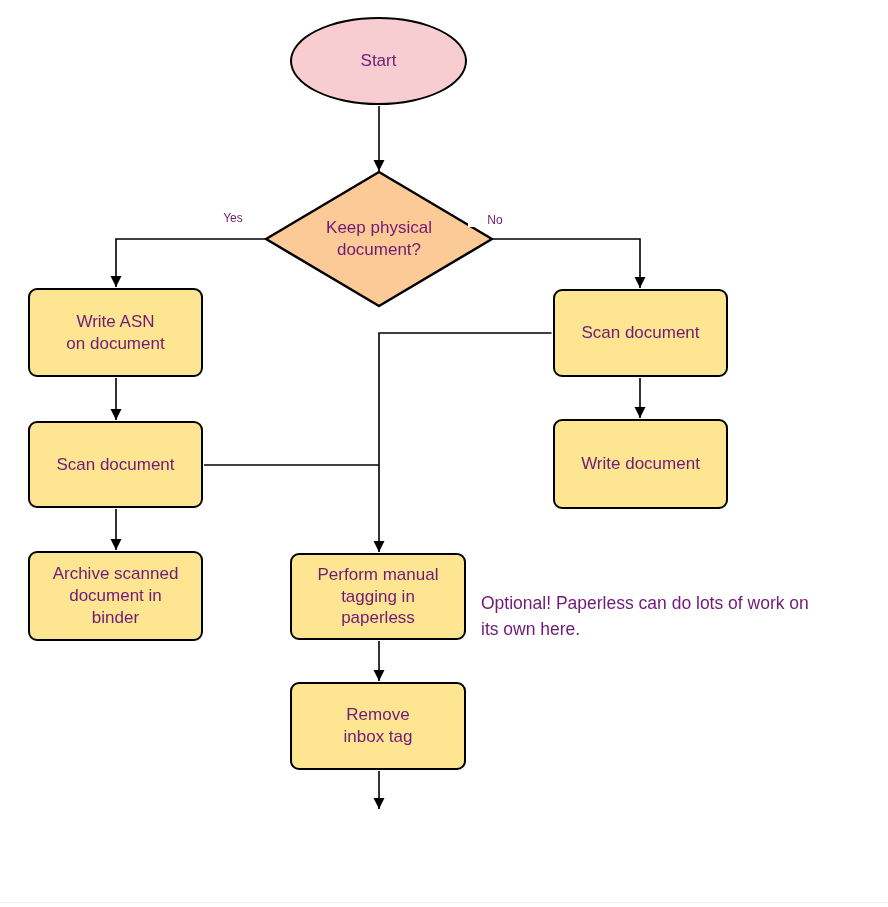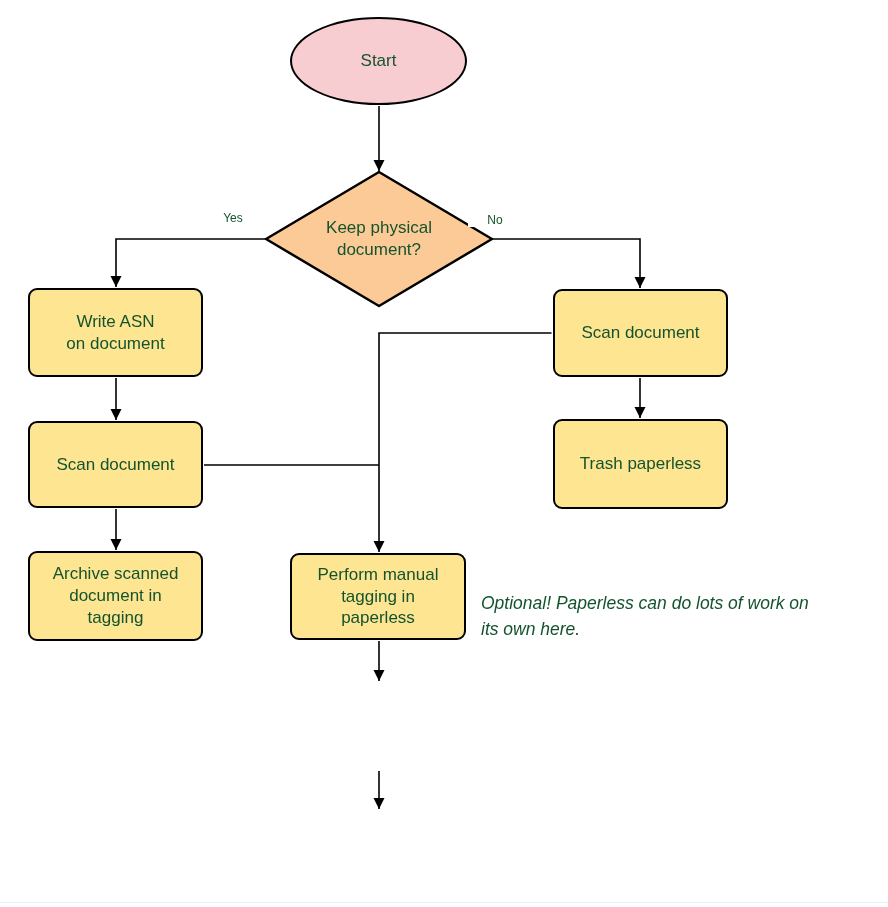--- a/index.html
+++ b/index.html
@@ -3,21 +3,21 @@
 <meta charset="utf-8">
 <style>
   html, body { margin: 0; padding: 0; background: #ffffff; }
   .page {
     position: relative;
     width: 888px;
     height: 907px;
     background: #ffffff;
     overflow: hidden;
     font-family: "Liberation Sans", sans-serif;
-    color: #14532d;
+    color: #701a75;
   }
   .connector-layer {
     position: absolute;
     left: 0; top: 0;
     width: 888px; height: 907px;
     z-index: 1;
   }
   .connector-layer path.edge {
     fill: none;
     stroke: #000000;
@@ -53,21 +53,20 @@
     position: absolute;
     font-size: 12px;
     text-align: center;
     z-index: 2;
     background: #ffffff;
     padding: 0 2px;
   }
   .annotation {
     position: absolute;
     font-size: 17.5px;
-    font-style: italic;
     line-height: 1.5;
     white-space: pre-line;
     z-index: 2;
   }
   .bottom-divider {
     position: absolute;
     left: 0;
     top: 902px;
     width: 888px;
     height: 0;
@@ -115,37 +114,41 @@
 document?</span>
   </div>
 
   <div class="node process" style="left:28px; top:421px; width:175px; height:87px;">
     <span>Scan document</span>
   </div>
 
   <div class="node process" style="left:28px; top:551px; width:175px; height:90px;">
     <span>Archive scanned
 document in
-tagging</span>
+binder</span>
   </div>
 
   <div class="node process" style="left:553px; top:289px; width:175px; height:88px;">
     <span>Scan document</span>
   </div>
 
   <div class="node process" style="left:553px; top:419px; width:175px; height:90px;">
-    <span>Trash paperless</span>
+    <span>Write document</span>
   </div>
 
   <div class="node process" style="left:290px; top:553px; width:176px; height:87px;">
     <span>Perform manual
 tagging in
 paperless</span>
   </div>
 
+  <div class="node process" style="left:290px; top:682px; width:176px; height:88px;">
+    <span>Remove
+inbox tag</span>
+  </div>
 
 
   <div class="edge-label" style="left:206px; top:211px; width:50px;">Yes</div>
   <div class="edge-label" style="left:468px; top:213px; width:50px;">No</div>
 
   <div class="annotation" style="left:481px; top:590px; width:400px;">Optional! Paperless can do lots of work on
 its own here.</div>
 
   <div class="bottom-divider"></div>
 

